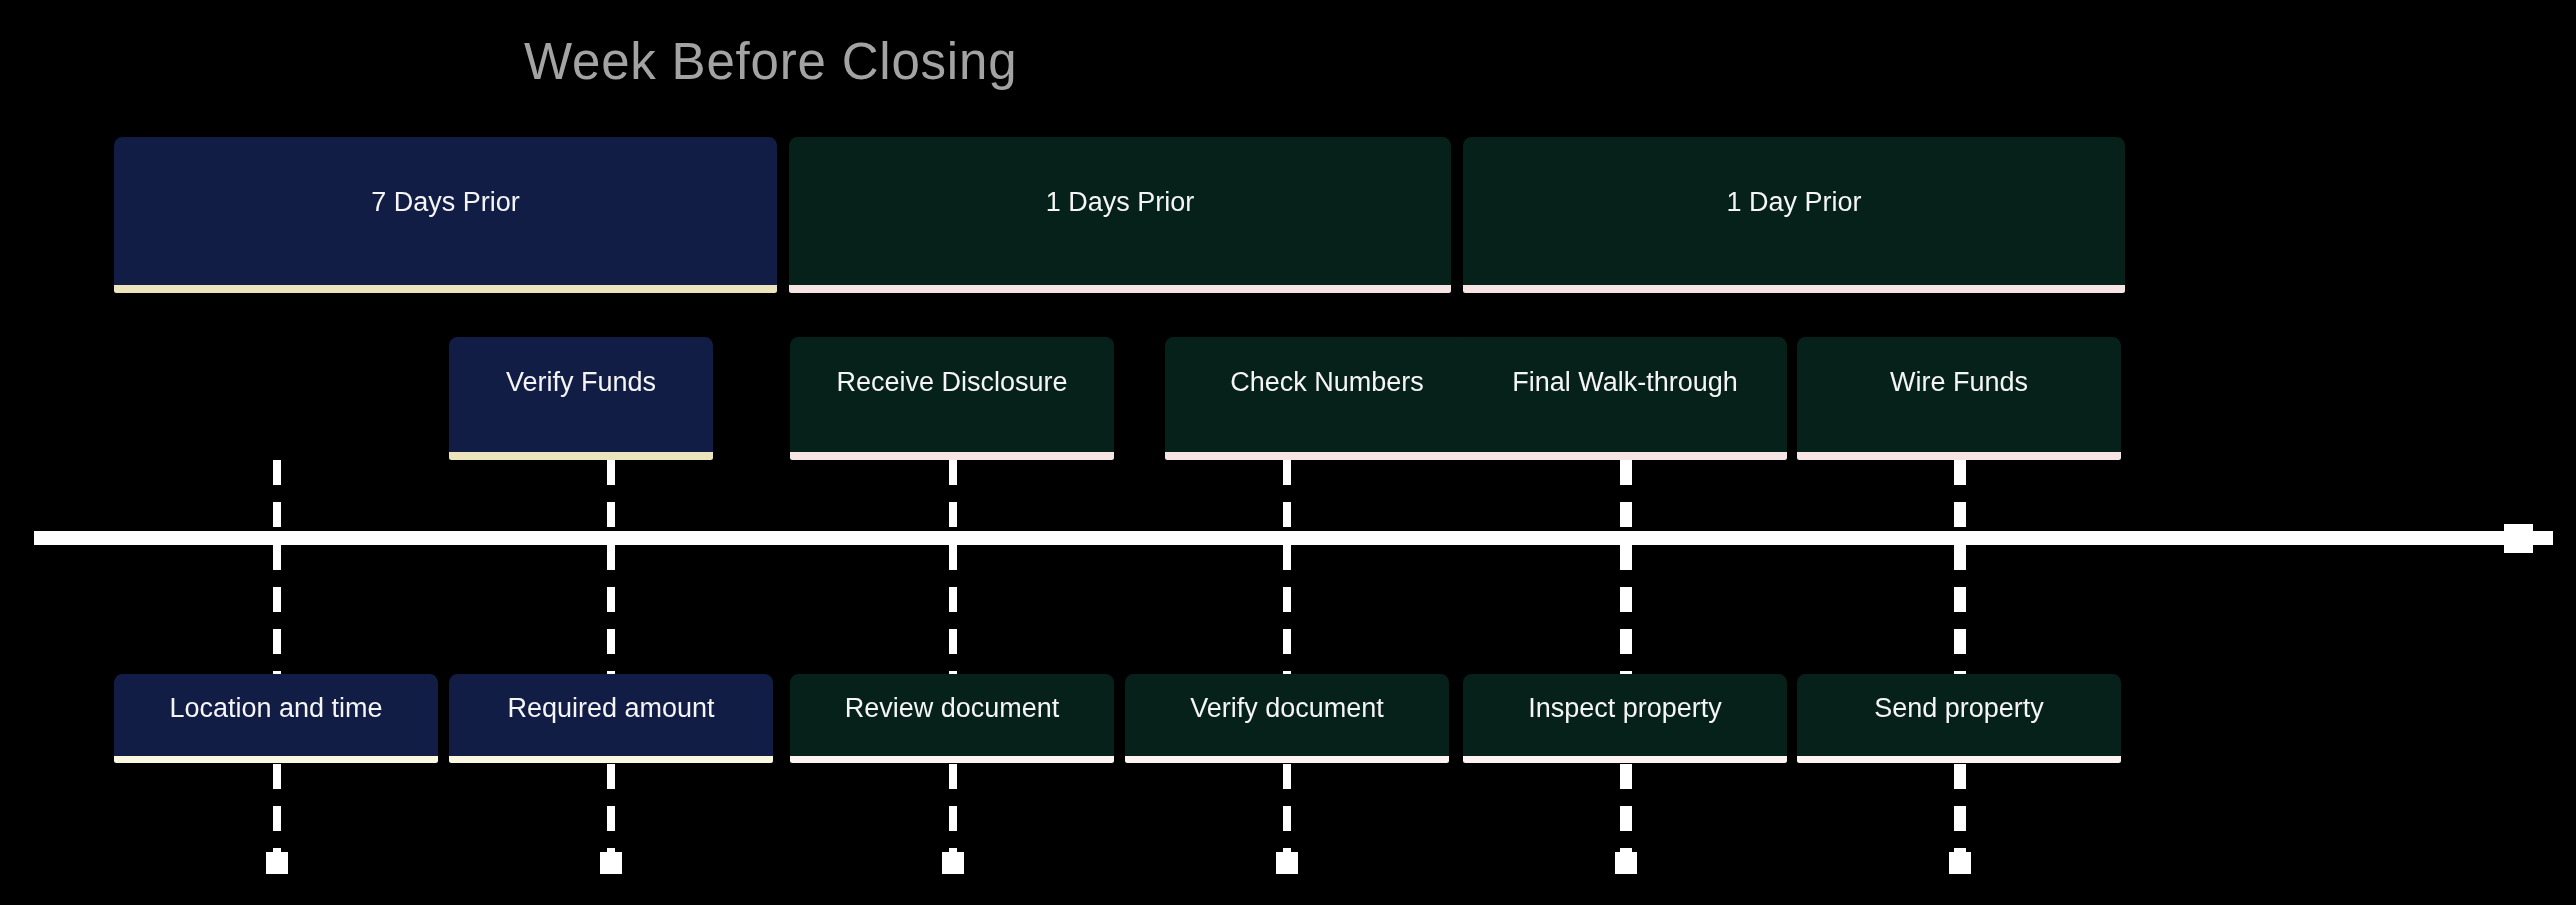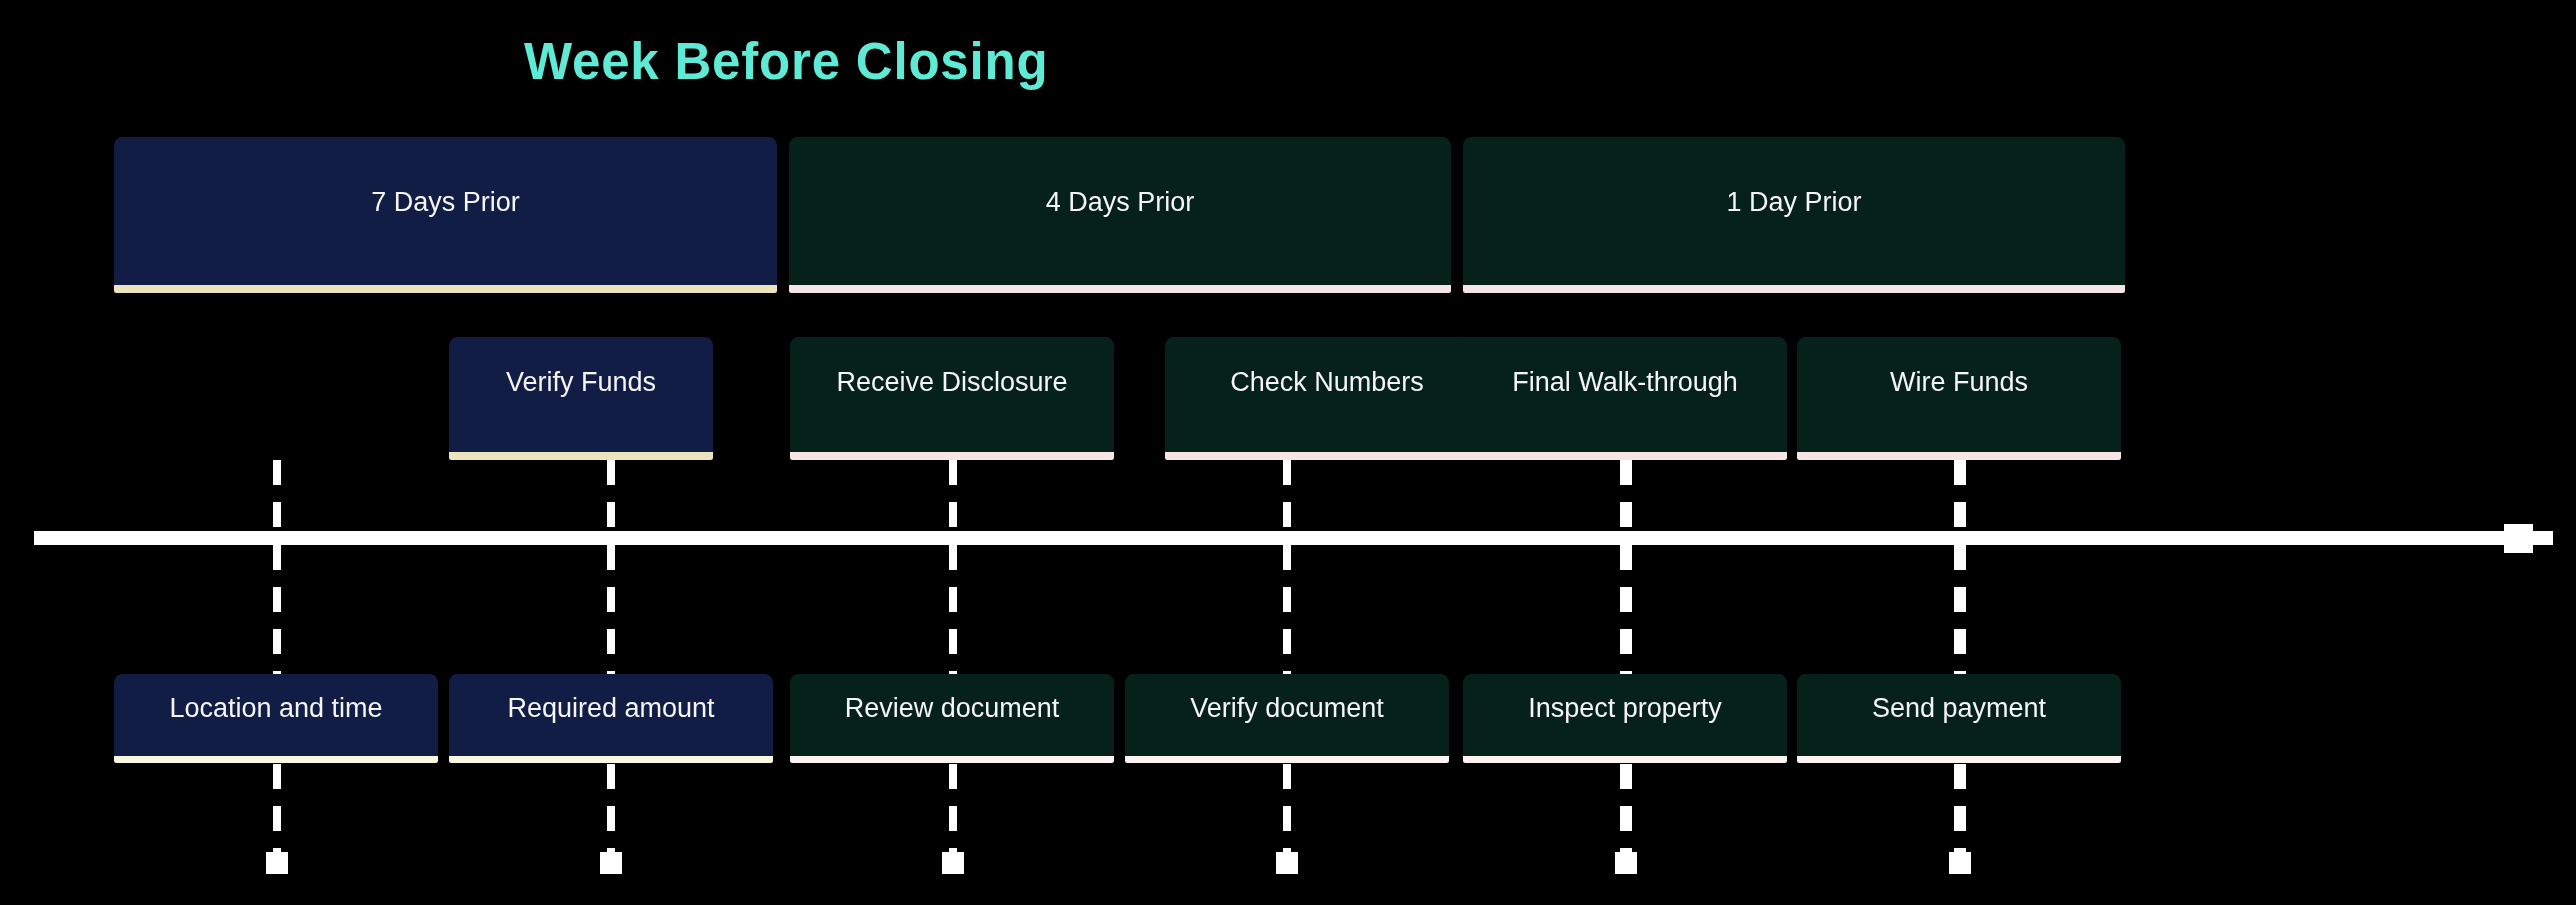--- a/index.html
+++ b/index.html
@@ -15,23 +15,23 @@
     position: relative;
     width: 2576px;
     height: 906px;
     background: #000000;
   }
   .title {
     position: absolute;
     left: 524px;
     top: 32px;
     width: 1010px;
-    color: #5eead4;
+    color: #a3a3a3;
     font-size: 51px;
-    font-weight: 700;
+    font-weight: 400;
     letter-spacing: 0.8px;
     white-space: nowrap;
   }
   .box {
     position: absolute;
     display: flex;
     align-items: center;
     justify-content: center;
     color: #f5f5f5;
     font-size: 27px;
@@ -94,21 +94,21 @@
 <body>
 
 <div class="stage">
 
   <div class="title">Week Before Closing</div>
 
   <div class="box phase navy u-cream" style="left:114px;  width:663px;">
     <span>7 Days Prior</span>
   </div>
   <div class="box phase green u-pink" style="left:789px;  width:662px;">
-    <span>4 Days Prior</span>
+    <span>1 Days Prior</span>
   </div>
   <div class="box phase green u-pink" style="left:1463px; width:662px;">
     <span>1 Day Prior</span>
   </div>
 
   <div class="box task navy u-cream" style="left:449px;  width:264px;">
     <span>Verify Funds</span>
   </div>
   <div class="box task green u-pink" style="left:790px;  width:324px;">
     <span>Receive Disclosure</span>
@@ -149,21 +149,21 @@
   <div class="box subtask green u-pink-light" style="left:790px;  width:324px;">
     <span>Review document</span>
   </div>
   <div class="box subtask green u-pink-light" style="left:1125px; width:324px;">
     <span>Verify document</span>
   </div>
   <div class="box subtask green u-pink-light" style="left:1463px; width:324px;">
     <span>Inspect property</span>
   </div>
   <div class="box subtask green u-pink-light" style="left:1797px; width:324px;">
-    <span>Send payment</span>
+    <span>Send property</span>
   </div>
 
   <div class="vdash" style="left:273px;  top:764px; width:8.4px; height:119px;"></div>
   <div class="vdash" style="left:607px;  top:764px; width:8.4px; height:119px;"></div>
   <div class="vdash" style="left:949px; top:764px; width:8.4px; height:119px;"></div>
   <div class="vdash" style="left:1283px; top:764px; width:8.4px; height:119px;"></div>
   <div class="vdash" style="left:1620px; top:764px; width:11.8px; height:119px;"></div>
   <div class="vdash" style="left:1954px; top:764px; width:11.8px; height:119px;"></div>
 
   <div class="end-marker" style="left:266px;"></div>

